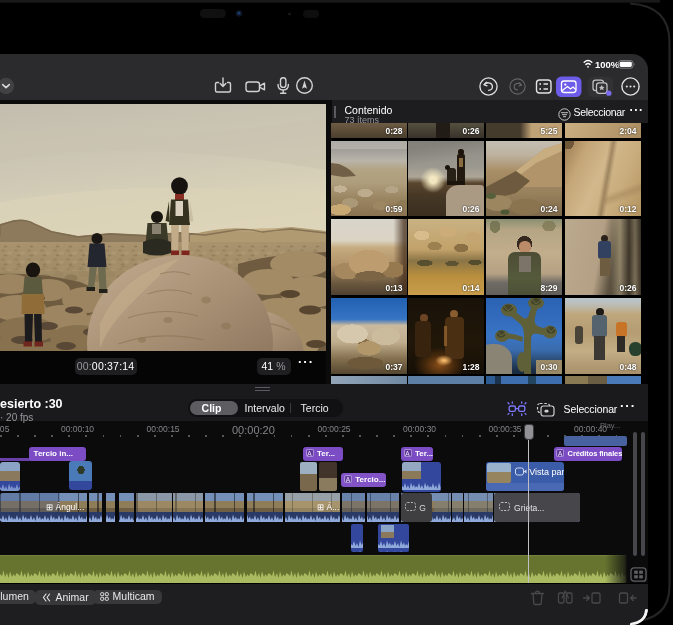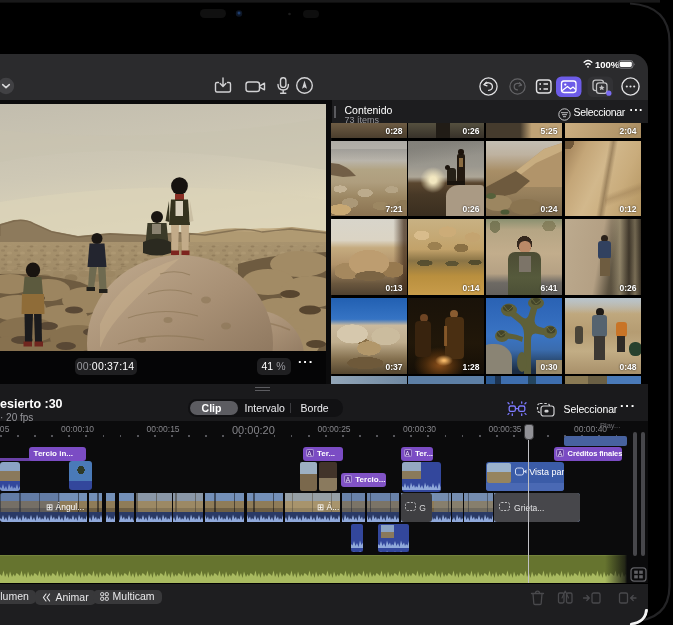--- a/index.html
+++ b/index.html
@@ -316,21 +316,21 @@
           <ellipse cx="40" cy="66" rx="16" ry="8" fill="#8a7450"></ellipse>
           <ellipse cx="5" cy="55" rx="5" ry="3" fill="#55603a"></ellipse>
           <ellipse cx="19" cy="71" rx="4.5" ry="2.6" fill="#4c5834"></ellipse>
         </svg>
       </div>
       <div class="th" style="left:233px;top:40.9px;height:75.6px;background:linear-gradient(115deg,#9c7c54 0%,#c4a678 22%,#d2b88c 45%,#c9ac7c 70%,#b2935f 100%);">
         <div class="abs" style="left:-4px;top:-6px;width:20px;height:24px;background:radial-gradient(ellipse 10px 12px at 35% 30%,#6e5638 60%,transparent 61%);"></div>
         <div class="abs" style="left:20px;top:0px;width:44px;height:76px;background:linear-gradient(100deg,transparent 42%,rgba(110,86,56,0.5) 50%,transparent 58%);"></div>
         <div class="abs" style="left:40px;top:30px;width:36px;height:46px;background:linear-gradient(160deg,transparent 40%,rgba(150,120,80,0.4) 50%,transparent 62%);"></div>
       </div>
-      <span class="dur" style="left:54px;top:104px;">7:21</span>
+      <span class="dur" style="left:54px;top:104px;">0:59</span>
         <span class="dur" style="left:131px;top:104px;">0:26</span>
       <span class="dur" style="left:209px;top:104px;">0:24</span>
         <span class="dur" style="left:288px;top:104px;">0:12</span>
 
       <div class="th" style="left:-1px;top:119.1px;height:76px;background:linear-gradient(90deg,transparent 0 82%,rgba(70,48,30,0.75) 96%),linear-gradient(180deg,#d8d5cb 0%,#dbd4c4 28%,#c5ab7f 38%,#b2936a 60%,#6a573e 85%,#4f4130 100%);">
         <div class="abs" style="left:4px;top:22px;width:68px;height:40px;background:
           radial-gradient(ellipse 34px 22px at 50% 55%,#bd9d70 59%,transparent 60%),
           radial-gradient(ellipse 22px 14px at 18% 75%,#a5885e 59%,transparent 60%),
           radial-gradient(ellipse 20px 13px at 85% 72%,#97794f 59%,transparent 60%);"></div>
         <div class="abs" style="left:14px;top:48px;width:50px;height:18px;background:radial-gradient(ellipse 25px 8px at 50% 50%,#7c6544 60%,transparent 61%);"></div>
@@ -358,21 +358,21 @@
       </div>
       <div class="th" style="left:233px;top:119.1px;height:76px;background:linear-gradient(100deg,#bcaa8e 0%,#b4a084 45%,#5e5442 62%,#443c2e 80%,#5e523e 100%);">
         <div class="abs" style="left:46px;top:0;width:30px;height:76px;background:
           linear-gradient(90deg,transparent 0%,rgba(216,200,160,0.45) 30%,rgba(56,48,38,0.6) 60%,rgba(216,200,160,0.3) 80%,rgba(40,34,26,0.65) 100%);"></div>
         <div class="abs" style="left:36px;top:16px;width:7px;height:7px;background:#2a211a;border-radius:50%;"></div>
         <div class="abs" style="left:33px;top:22px;width:13px;height:18px;background:#31415f;border-radius:3px;"></div>
         <div class="abs" style="left:35px;top:39px;width:10px;height:18px;background:#6e5c40;"></div>
       </div>
       <span class="dur" style="left:54px;top:183px;">0:13</span>
         <span class="dur" style="left:131px;top:183px;">0:14</span>
-      <span class="dur" style="left:209px;top:183px;">6:41</span>
+      <span class="dur" style="left:209px;top:183px;">8:29</span>
         <span class="dur" style="left:288px;top:183px;">0:26</span>
 
       <div class="th" style="left:-1px;top:197.7px;height:76px;background:linear-gradient(180deg,#2260b2 0%,#3674c4 28%,#c9b99e 36%,#c0ae8e 58%,#84704f 80%,#55462f 100%);">
         <div class="abs" style="left:0;top:20px;width:76px;height:38px;background:
           radial-gradient(ellipse 26px 16px at 28% 42%,#d6c8ad 59%,transparent 60%),
           radial-gradient(ellipse 24px 15px at 72% 48%,#cbbc9e 59%,transparent 60%),
           radial-gradient(ellipse 20px 12px at 50% 80%,#b2976a 59%,transparent 60%),
           radial-gradient(ellipse 10px 5px at 42% 62%,#8a7048 60%,transparent 61%);"></div>
         <div class="abs" style="left:0;top:54px;width:76px;height:22px;background:radial-gradient(ellipse 30px 10px at 45% 50%,#6e593a 60%,transparent 61%);"></div>
       </div>
@@ -445,21 +445,21 @@
     <div class="abs" style="left:255px;top:332.5px;width:15px;height:1.5px;background:#5c5c60;"></div>
     <div class="abs" style="left:255px;top:335.5px;width:15px;height:1.5px;background:#5c5c60;"></div>
     <div class="txt" style="left:-9px;top:343px;font-size:12.5px;font-weight:bold;color:#fff;">Desierto :30</div>
     <div class="txt" style="left:0px;top:357.5px;font-size:10px;color:#98989d;">· 20 fps</div>
 
     <div class="abs" style="left:187.6px;top:345.4px;width:155.4px;height:17.6px;background:#111113;border-radius:8.5px;">
       <div class="abs" style="left:2px;top:2px;width:48px;height:13.6px;background:#5c5c61;border-radius:7px;"></div>
       <div class="txt" style="left:14px;top:2.3px;font-size:10.5px;color:#fff;font-weight:bold;">Clip</div>
       <div class="txt" style="left:57px;top:2.3px;font-size:10.5px;color:#ededf0;">Intervalo</div>
       <div class="abs" style="left:102.5px;top:4px;width:1px;height:10px;background:#3c3c40;"></div>
-      <div class="txt" style="left:113px;top:2.3px;font-size:10.5px;color:#ededf0;">Borde</div>
+      <div class="txt" style="left:113px;top:2.3px;font-size:10.5px;color:#ededf0;">Tercio</div>
     </div>
 
     <svg class="abs" style="left:507px;top:346.6px" width="20" height="15" viewBox="0 0 20 15">
       <g stroke="#7d7aff" fill="none" stroke-width="1.3" stroke-linecap="round">
         <rect x="2.2" y="5" width="6.2" height="5.4" rx="1.6"></rect>
         <rect x="11.6" y="5" width="6.2" height="5.4" rx="1.6"></rect>
         <path d="M5.3 2.2 L5.3 0.8 M14.7 2.2 L14.7 0.8 M5.3 13 L5.3 14.4 M14.7 13 L14.7 14.4 M9.3 7.7 L10.7 7.7 M1 1.8 L2 2.8 M19 1.8 L18 2.8 M1 13.4 L2 12.4 M19 13.4 L18 12.4"></path>
       </g>
     </svg>
 

